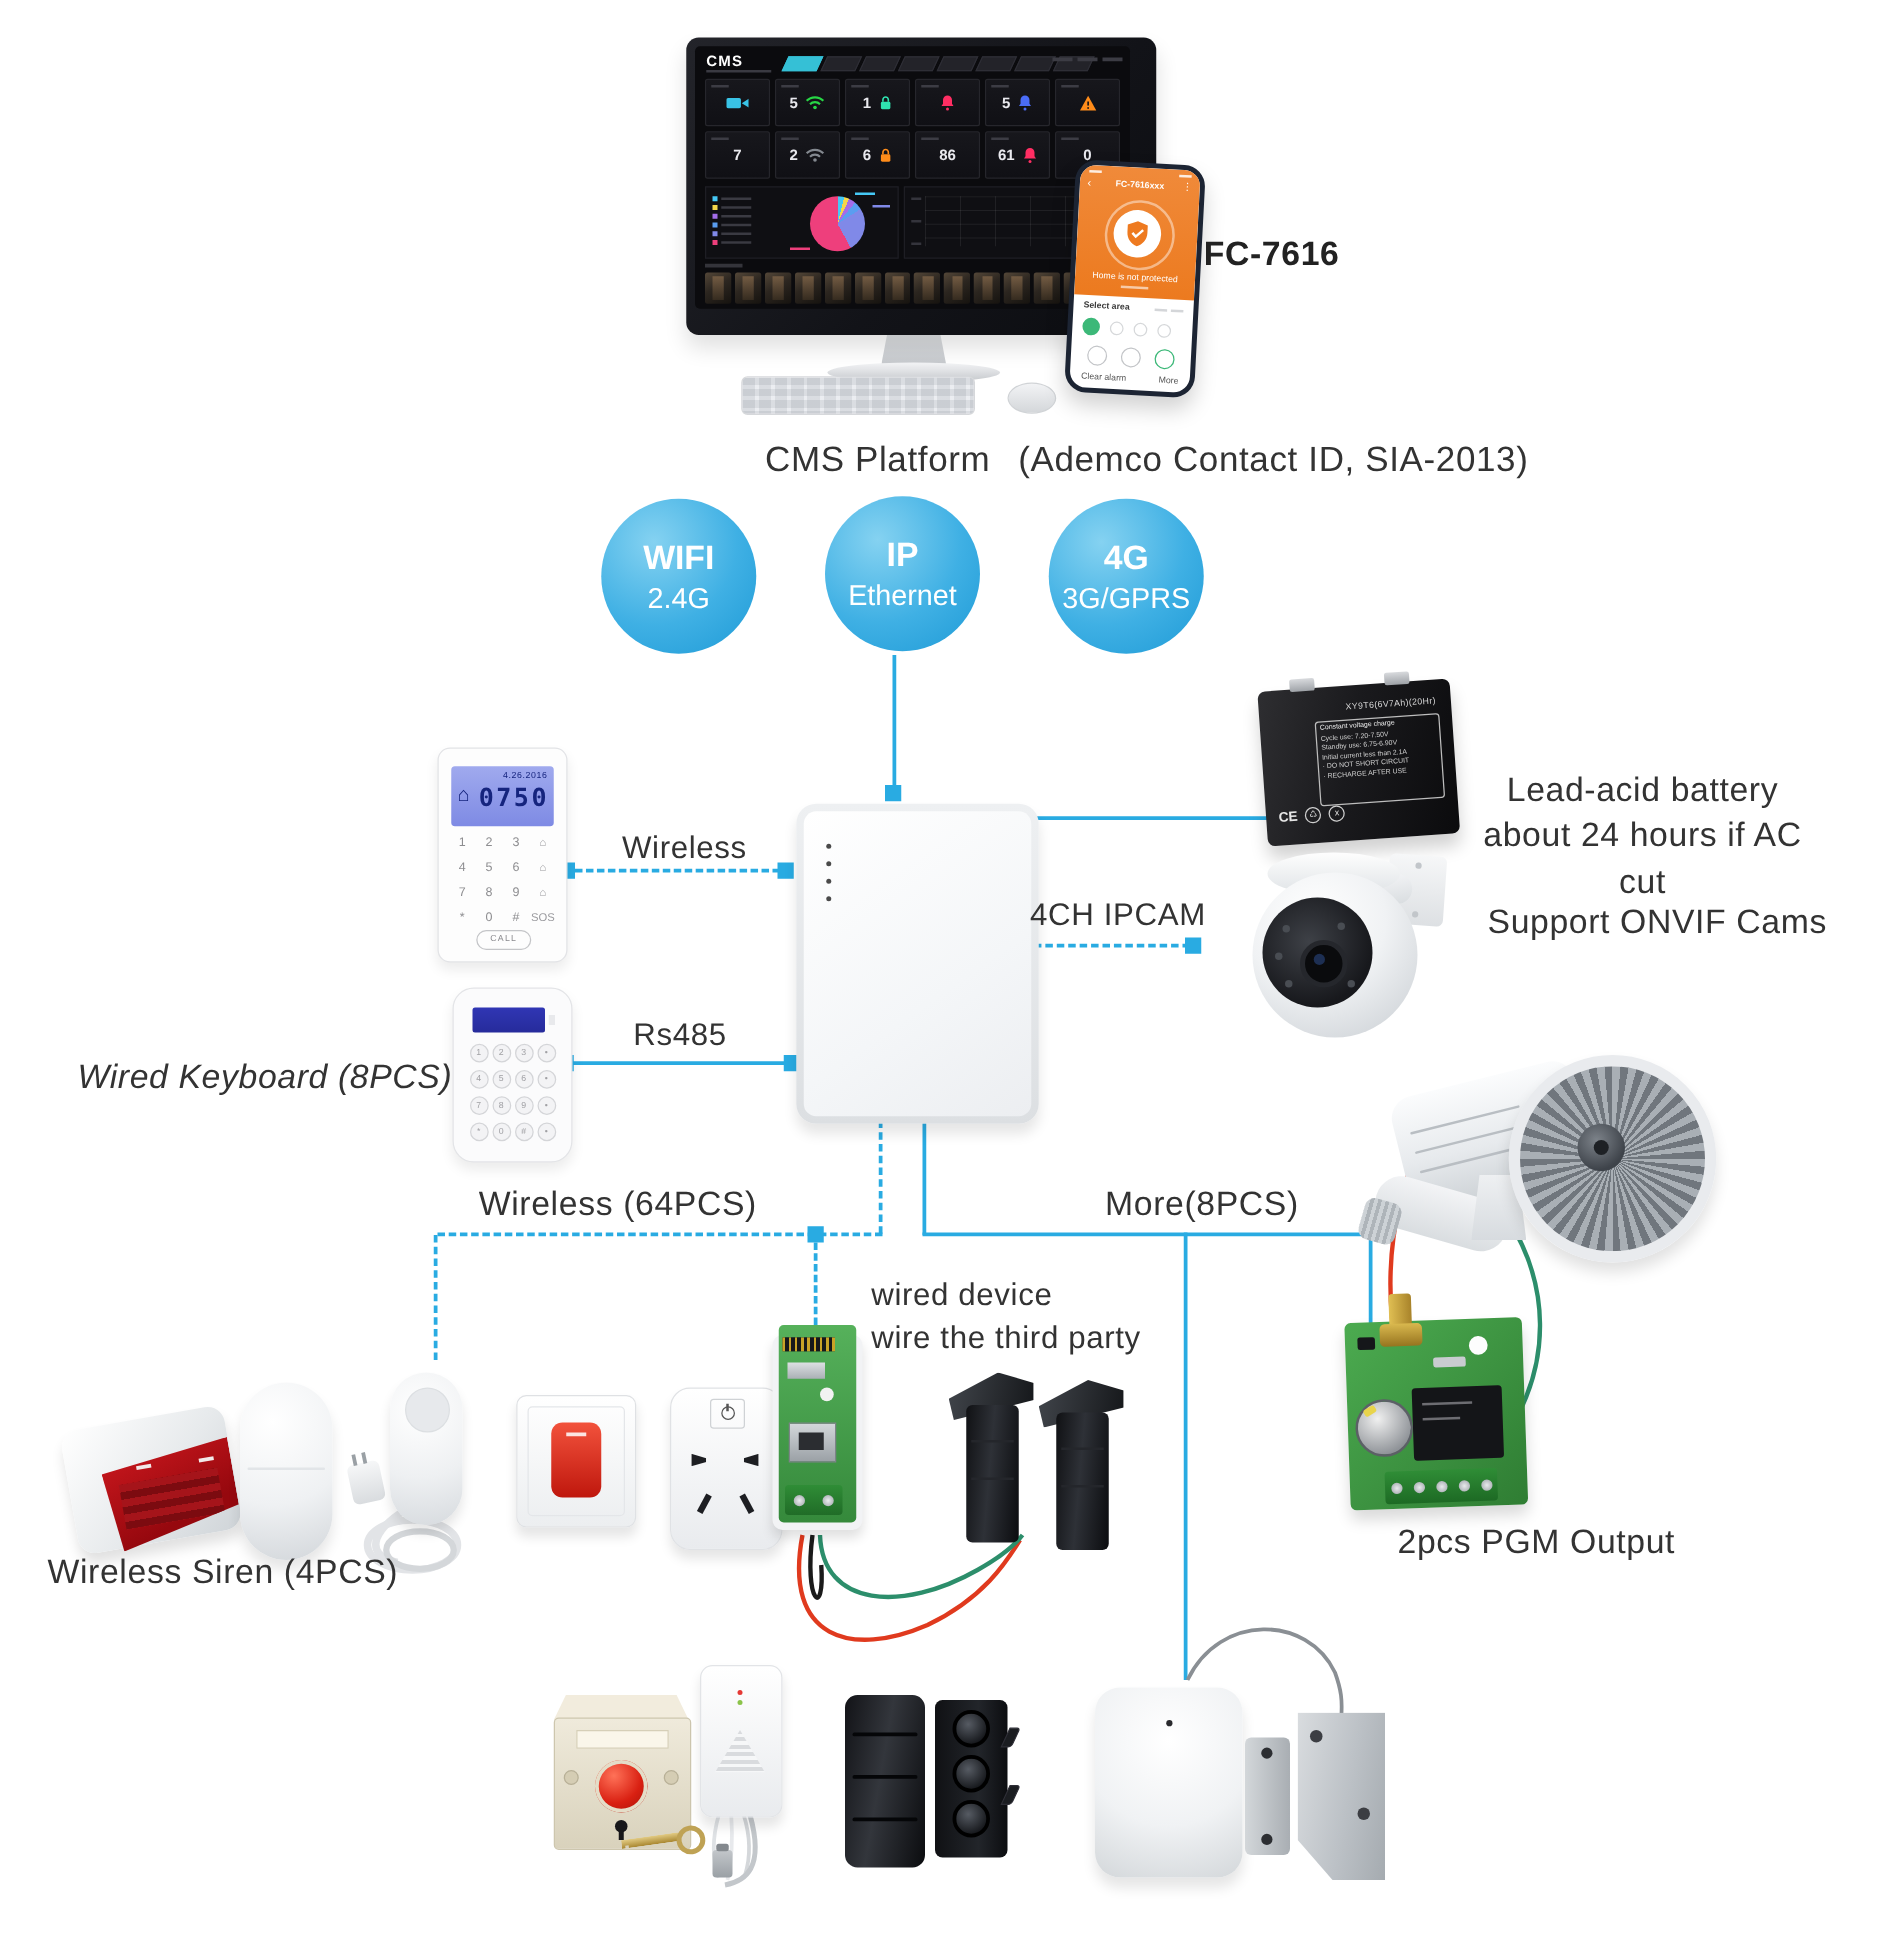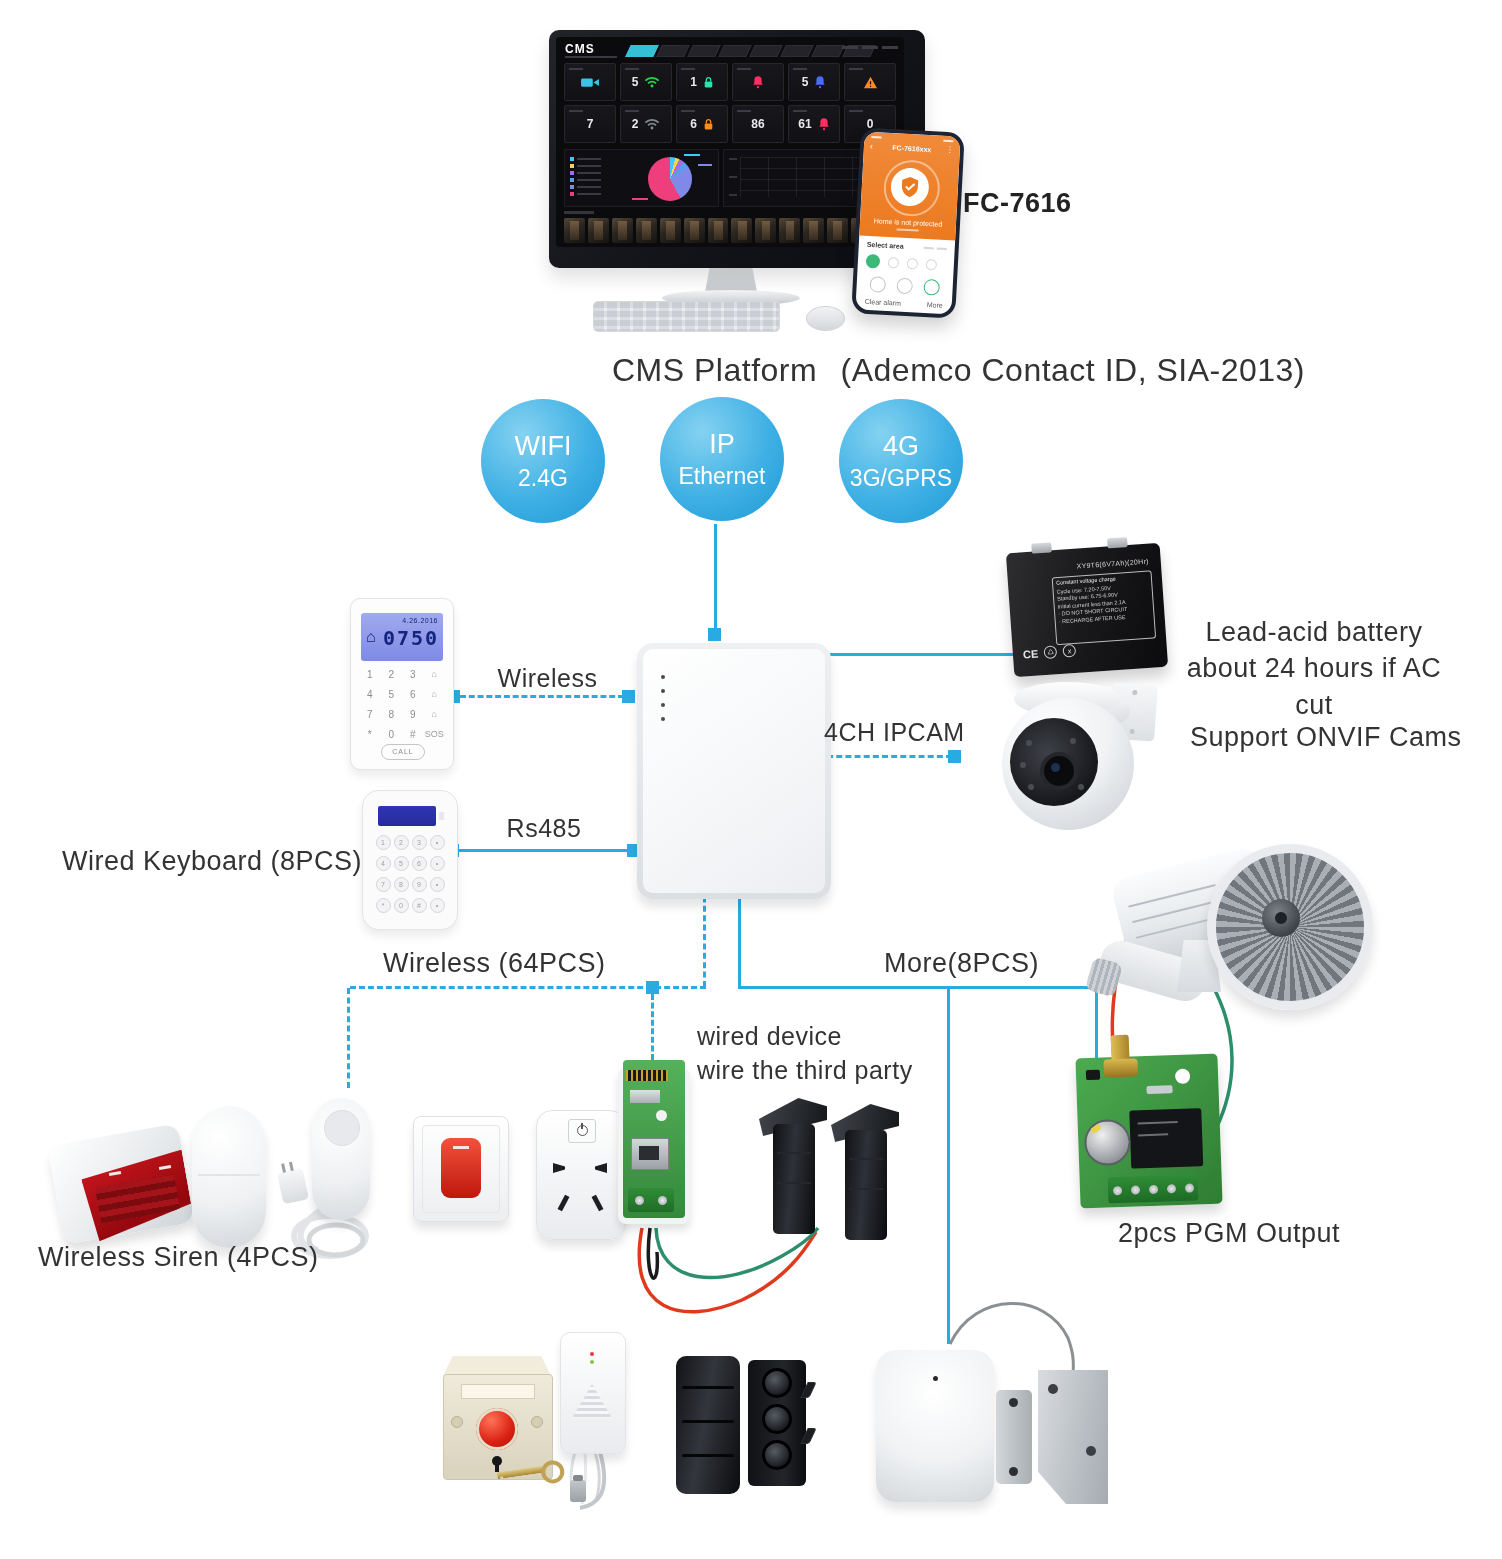--- a/index.html
+++ b/index.html
@@ -12,21 +12,21 @@
   .lbl.center{text-align:center;}
   
   .cline{position:absolute;background:#29abe2;z-index:1;}
   .dashh{position:absolute;border-top:3px dashed #29abe2;z-index:1;}
   .dashv{position:absolute;border-left:3px dashed #29abe2;z-index:1;}
   .sq{position:absolute;width:13px;height:13px;background:#29abe2;z-index:2;}
   
   .bubble{position:absolute;width:124px;height:124px;border-radius:50%;z-index:3;
     background:radial-gradient(circle at 34% 28%,#85d2f1 0%,#3fb0e4 55%,#1e9ad6 100%);
     color:#fff;display:flex;flex-direction:column;align-items:center;justify-content:center;line-height:1.25;}
-  .bubble .l1{font-weight:normal;font-size:27px;}
+  .bubble .l1{font-weight:bold;font-size:27px;}
   .bubble .l2{font-size:23px;}
   
   #monitor-body{left:549px;top:30px;width:362px;height:224px;background:linear-gradient(135deg,#23242a 0%,#121318 60%,#0c0d11 100%);
     border-radius:10px;padding:7px;z-index:3;box-shadow:0 10px 18px rgba(0,0,0,.12);}
   #screen{position:relative;width:348px;height:210px;background:#0b0b0e;border-radius:4px;overflow:hidden;}
   .cms-logo{position:absolute;left:9px;top:5px;color:#fff;font-weight:bold;font-size:12px;letter-spacing:1px;}
   .cms-sub{position:absolute;left:9px;top:19px;width:52px;height:2px;background:#3a3a42;}
   #tabs{position:absolute;left:72px;top:8px;display:flex;gap:3px;}
   .tab{width:26px;height:10px;transform:skewX(-25deg);background:#232329;border:1px solid #2e2e36;}
   .tab.active{background:#35c0d6;border-color:#35c0d6;}
@@ -550,21 +550,21 @@
         <span class="pact g"></span>
       </div>
       <div class="pbot">
         <span>Clear alarm</span>
         <span>More</span>
       </div>
     </div>
   </div>
 
   <div class="lbl b" style="left:963px;top:188px;">FC-7616</div>
-  <div class="lbl" style="left:612px;top:352px;font-size:32px;">
+  <div class="lbl" style="left:612px;top:352px;font-size:28px;">
     <span class="b">CMS Platform</span>
     <span style="margin-left:14px;">(Ademco Contact ID, SIA-2013)</span>
   </div>
 
   <div class="bubble" style="left:481px;top:399px;">
     <span class="l1">WIFI</span>
     <span class="l2">2.4G</span>
   </div>
   <div class="bubble" style="left:660px;top:397px;">
     <span class="l1">IP</span>
@@ -626,21 +626,21 @@
         <span class="dkey">8</span>
         <span class="dkey">9</span>
         <span class="dkey">•</span>
         <span class="dkey">*</span>
         <span class="dkey">0</span>
         <span class="dkey">#</span>
         <span class="dkey">•</span>
       </div>
   </div>
   <div class="lbl" style="left:458px;top:814px;width:172px;text-align:center;font-size:25px;">Rs485</div>
-  <div class="lbl" style="left:62px;top:846px;">Wired Keyboard (8PCS)</div>
+  <div class="lbl" style="left:62px;top:846px;font-style:italic;">Wired Keyboard (8PCS)</div>
 
   <div class="abs" id="battery">
     <div class="cell"></div>
     <div class="term" style="left:26px;"></div>
     <div class="term" style="left:102px;"></div>
     <div id="bat-model">XY9T6(6V7Ah)(20Hr)</div>
     <div id="bat-box">
       <p class="t">Constant voltage charge</p>
       <div id="bat-lines">
           <p>Cycle use: 7.20-7.50V</p>

